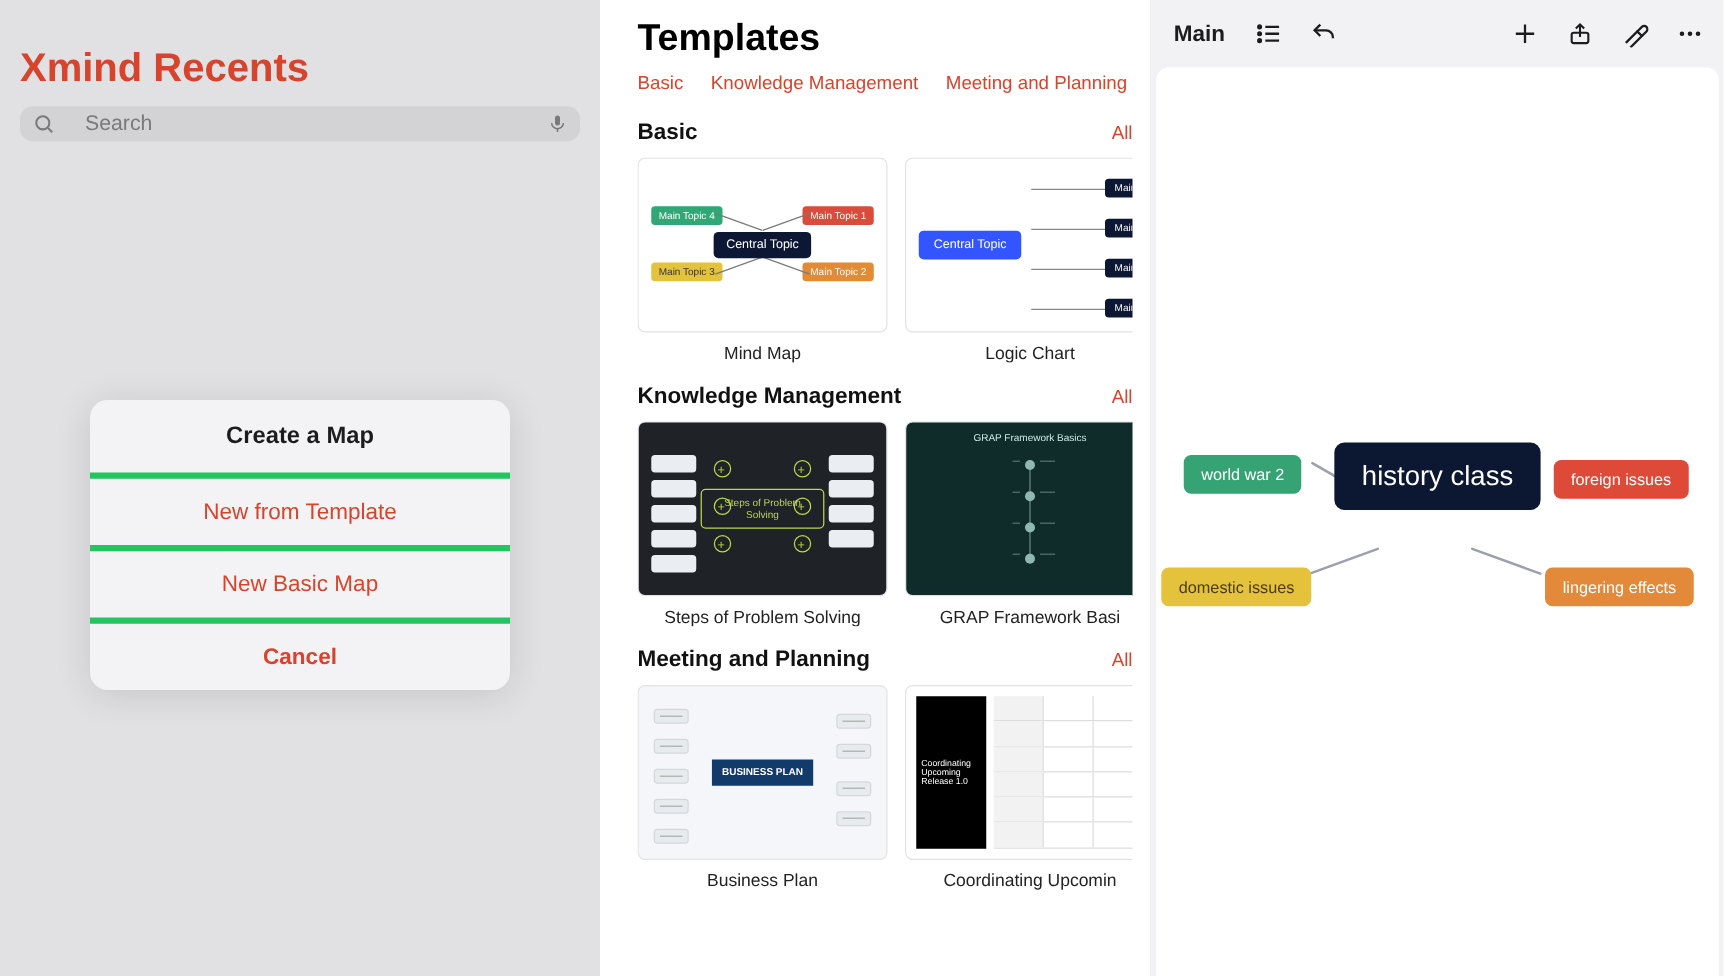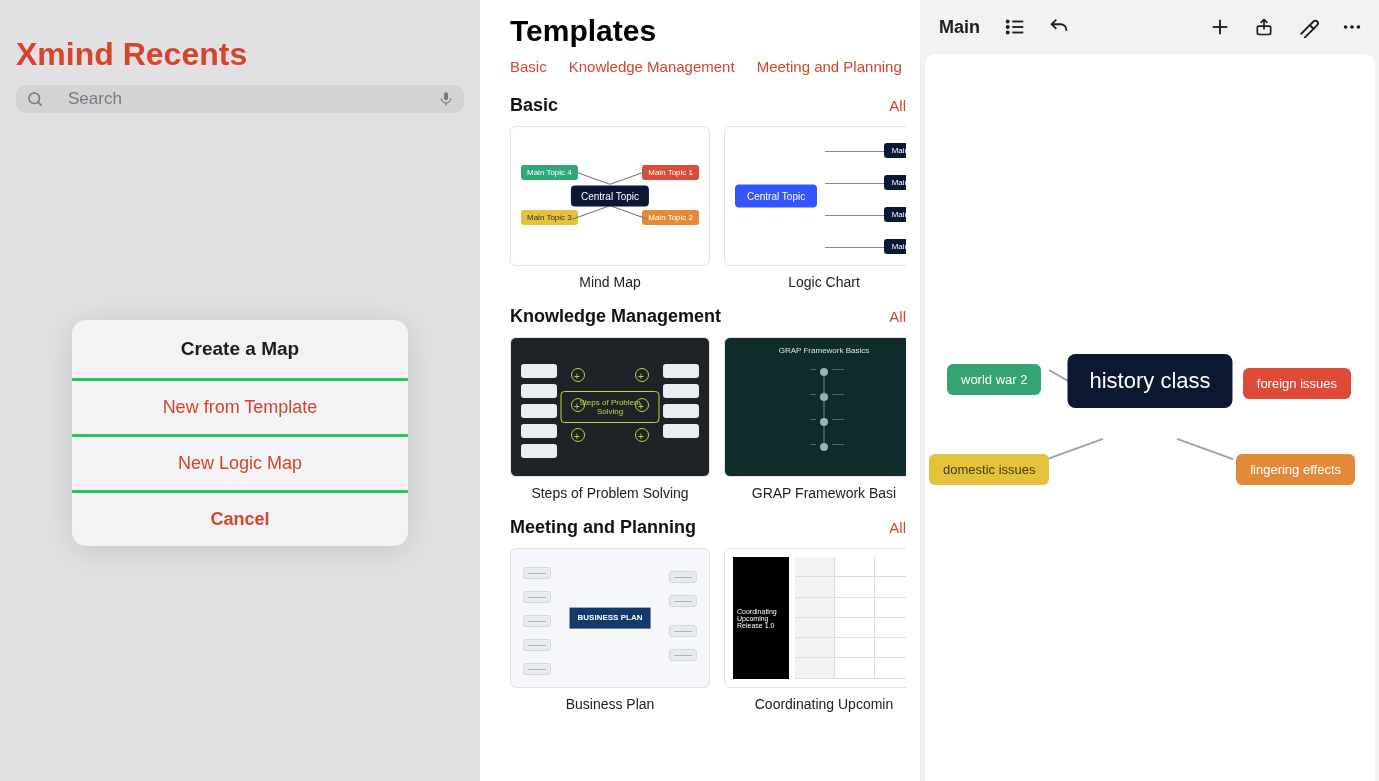--- a/index.html
+++ b/index.html
@@ -60,21 +60,21 @@
     overflow: hidden;
   }
   .sheet-title {
     text-align: center;
     padding: 18px 0;
     font-size: 19px;
     font-weight: 600;
     color: #1c1c1e;
   }
   .sheet-item {
-    border-top: 3px solid #22c55e;
+    border-top: 5px solid #22c55e;
     text-align: center;
     padding: 16px 0;
     font-size: 18px;
     color: #d7442c;
     cursor: pointer;
   }
   .sheet-cancel { font-weight: 600; }
 
   
   .pane-templates {
@@ -305,21 +305,21 @@
           <rect x="9" y="2" width="6" height="12" rx="3"></rect>
           <path d="M5 11a7 7 0 0 0 14 0" fill="none" stroke="currentColor" stroke-width="1.8"></path>
           <line x1="12" y1="18" x2="12" y2="22" stroke="currentColor" stroke-width="1.8"></line>
         </svg>
     </span>
   </div>
 
   <div class="action-sheet">
     <div class="sheet-title">Create a Map</div>
     <div class="sheet-item">New from Template</div>
-    <div class="sheet-item">New Logic Map</div>
+    <div class="sheet-item">New Basic Map</div>
     <div class="sheet-item sheet-cancel">Cancel</div>
   </div>
 </div>
 
 <div class="pane-templates">
   <div class="templates-title">Templates</div>
 
   <div class="category-tabs">
     <span>Basic</span>
     <span>Knowledge Management</span>

